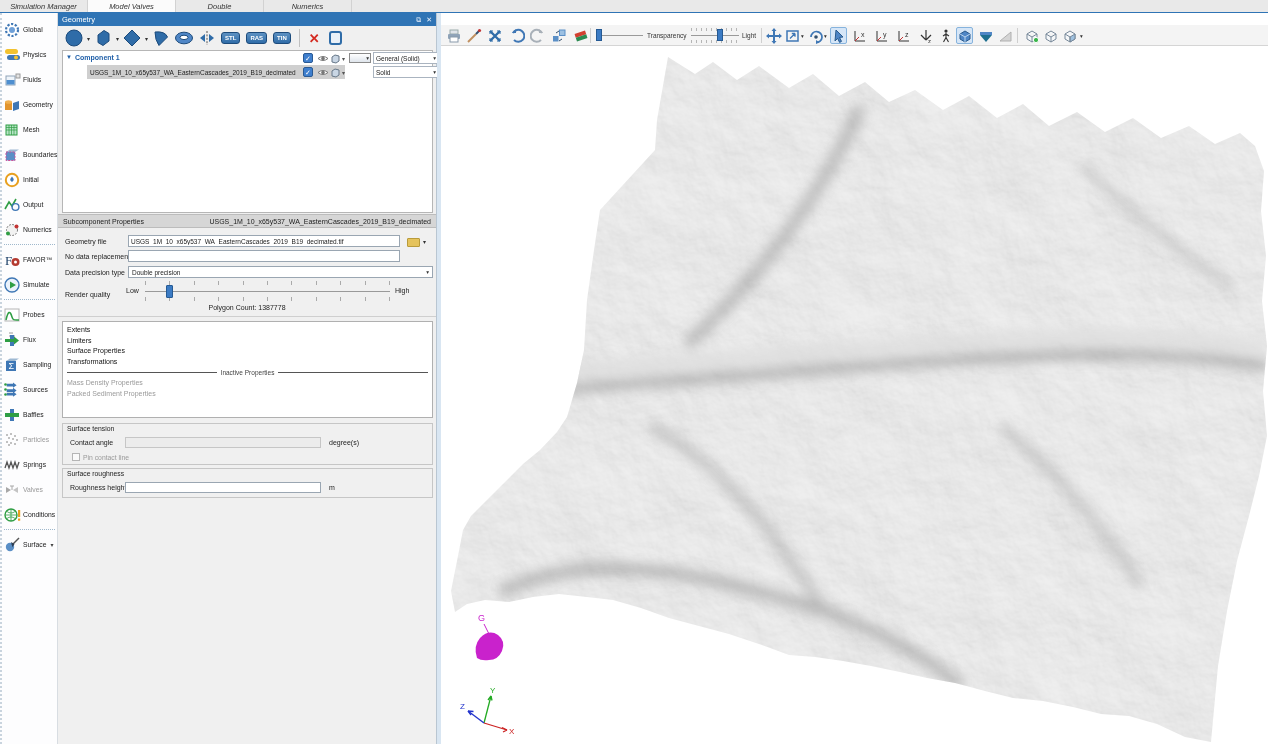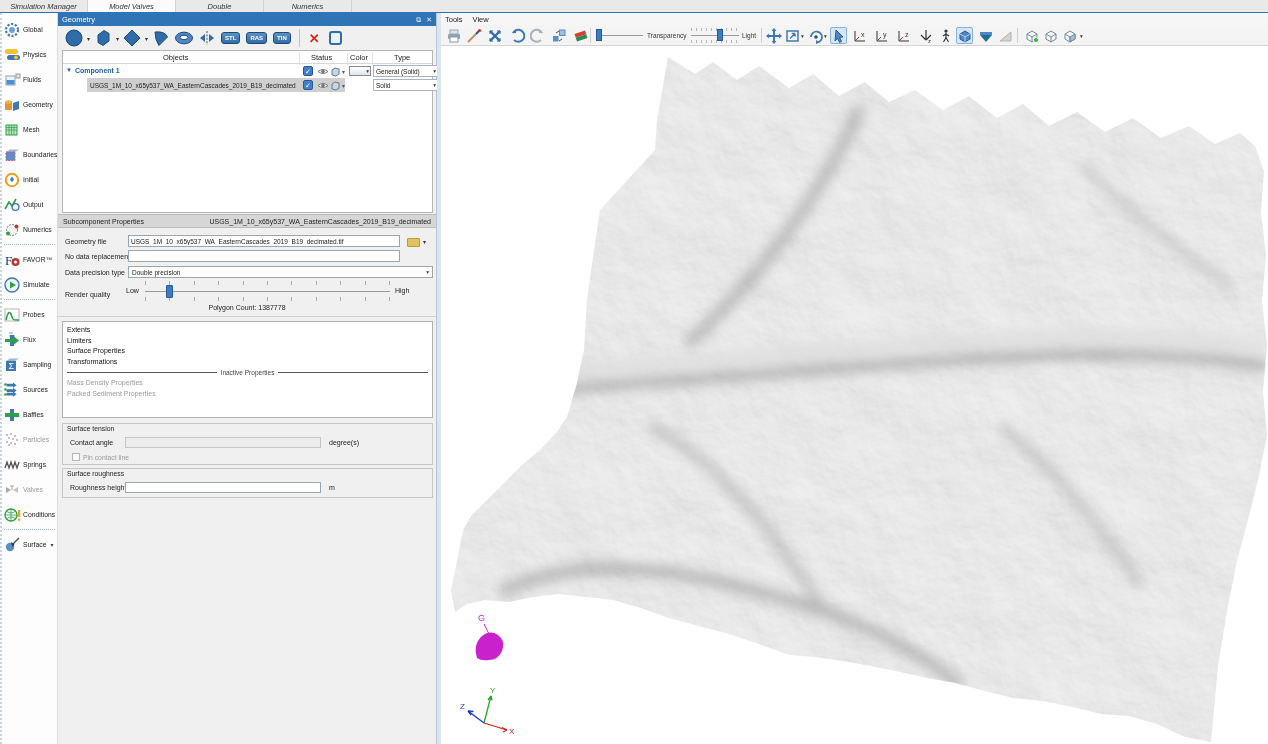--- a/index.html
+++ b/index.html
@@ -390,29 +390,20 @@
         </span>
       <span class="badge">STL</span>
       <span class="badge">RAS</span>
       <span class="badge">TIN</span>
       <span class="vsep"></span>
       <span class="del-x">✕</span>
       <span class="copy-ic"></span>
     </div>
 
     <div class="obj-table">
-      <div class="ot-head">
-        <span style="left:100px">Objects</span>
-        <span style="left:248px">Status</span>
-        <span style="left:287px">Color</span>
-        <span style="left:331px">Type</span>
-        <span class="colsep" style="left:236px"></span>
-        <span class="colsep" style="left:284px"></span>
-        <span class="colsep" style="left:309px"></span>
-      </div>
       <div class="ot-row">
         <span class="texpand">▼</span>
         <span class="rname1">Component 1</span>
         <span class="chk" style="left:240px">✓</span>
         <span class="eye" style="left:254px"><svg width="12" height="9">
               <path d="M1 4.5 Q6 0.5 11 4.5 Q6 8.5 1 4.5 Z" fill="#fff" stroke="#777"></path>
               <circle cx="6" cy="4.5" r="1.8" fill="#777"></circle>
             </svg></span>
         <span class="cubemini" style="left:267px"><svg width="11" height="11">
               <path d="M2 4 l3 -2 4 1 v5 l-3 2 -4 -1 z" fill="#c9d6e4" stroke="#667788"></path>
@@ -499,24 +490,20 @@
       <span class="gb-title">Surface roughness</span>
       <span class="gb-label" style="top:15px">Roughness height</span>
       <input class="gb-input on" style="top: 13px;">
       <span class="gb-unit" style="top:15px">m</span>
     </div>
   </div>
 
   <div class="splitter"></div>
 
   <div class="view">
-    <div class="menubar">
-      <span class="menu-item">Tools</span>
-      <span class="menu-item">View</span>
-    </div>
 
     <div class="vtoolbar">
       <span class="vt" style="left:4px">
           <svg width="16" height="16">
             <rect x="4" y="2" width="8" height="4" fill="#dfe4ea" stroke="#9aa"></rect>
             <rect x="2" y="6" width="12" height="5" rx="1" fill="#8fa3b8"></rect>
             <rect x="4" y="9" width="8" height="5" fill="#fff" stroke="#8899aa"></rect>
           </svg>
         </span>
       <span class="vt" style="left:24px">

